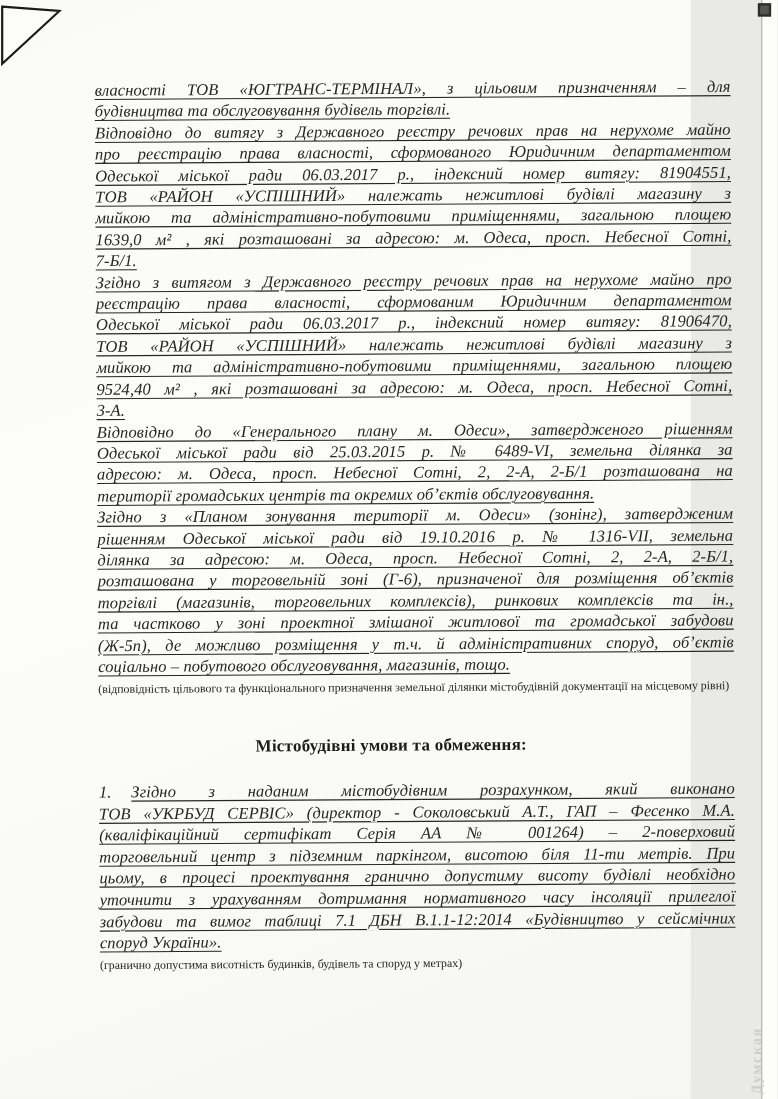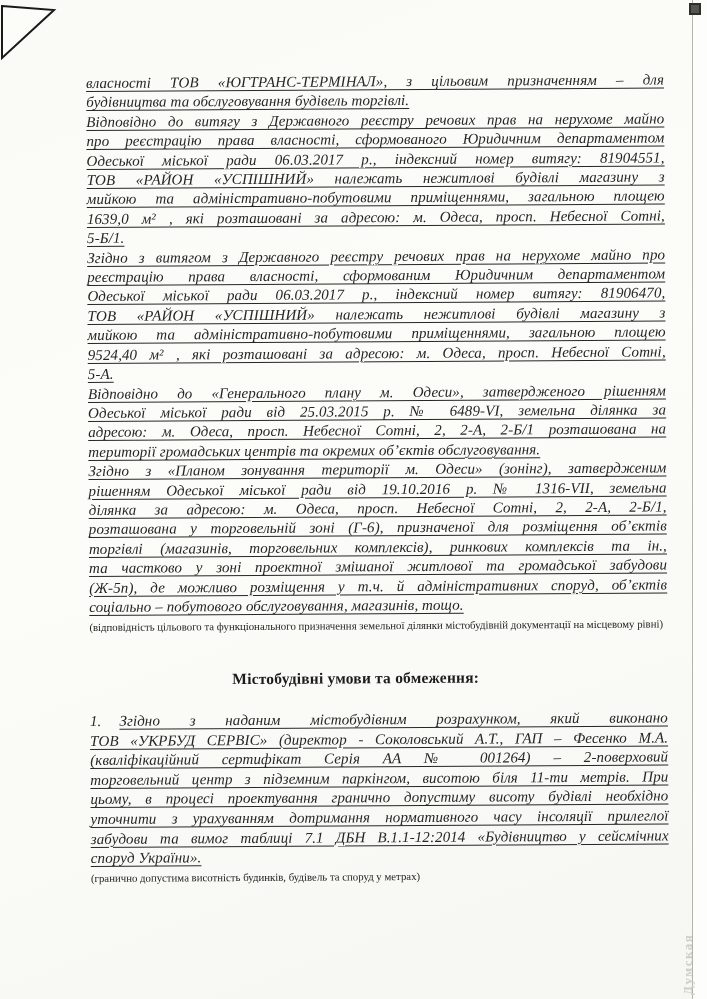--- a/index.html
+++ b/index.html
@@ -1,18 +1,18 @@
 <!DOCTYPE html>
 <html><head>
 <meta charset="utf-8">
 <style>
   html,body{margin:0;padding:0;}
   body{width:707px;height:999px;overflow:hidden;background:#e9e9e6;}
   .page{
-    position:relative;width:707px;height:999px;
+    position:relative;width:628px;height:999px;
     background:linear-gradient(160deg,#fafaf7 0%,#fcfcf9 45%,#f6f6f3 100%);
     font-family:"Liberation Serif","DejaVu Serif",serif;color:#262626;
   }
   .edge-strip{position:absolute;left:693px;top:0;width:14px;height:100%;background:#fdfdfc;}
   .edge-line{position:absolute;left:692px;top:0;width:1px;height:100%;background:#b3b3ae;}
   .corner-square{position:absolute;left:689px;top:3px;width:12px;height:12px;background:#55554f;border:2px solid #2d2d29;box-sizing:border-box;z-index:3;}
   .fold{position:absolute;left:0;top:0;z-index:2;}
   .content{position:absolute;left:86px;top:74px;width:578px;transform:rotate(-0.35deg);transform-origin:left top;}
   .body-text{font-style:italic;font-size:15px;line-height:19.4px;letter-spacing:0.1px;}
   .items{line-height:19.6px;margin-top:23px;}
@@ -45,28 +45,28 @@
   <div class="content">
     <div id="body-lines" class="body-text">
         <div class="line"><span class="u">власності ТОВ «ЮГТРАНС-ТЕРМІНАЛ», з цільовим призначенням – для</span></div>
         <div class="line last"><span class="u">будівництва та обслуговування будівель торгівлі.</span></div>
         <div class="line"><span class="u">Відповідно до витягу з Державного реєстру речових прав на нерухоме майно</span></div>
         <div class="line"><span class="u">про реєстрацію права власності, сформованого Юридичним департаментом</span></div>
         <div class="line"><span class="u">Одеської міської ради 06.03.2017 р., індексний номер витягу: 81904551,</span></div>
         <div class="line"><span class="u">ТОВ «РАЙОН «УСПІШНИЙ» належать нежитлові будівлі магазину з</span></div>
         <div class="line"><span class="u">мийкою та адміністративно-побутовими приміщеннями, загальною площею</span></div>
         <div class="line"><span class="u">1639,0 м² , які розташовані за адресою: м. Одеса, просп. Небесної Сотні,</span></div>
-        <div class="line last"><span class="u">5-Б/1.</span></div>
+        <div class="line last"><span class="u">7-Б/1.</span></div>
         <div class="line"><span class="u">Згідно з витягом з Державного реєстру речових прав на нерухоме майно про</span></div>
         <div class="line"><span class="u">реєстрацію права власності, сформованим Юридичним департаментом</span></div>
         <div class="line"><span class="u">Одеської міської ради 06.03.2017 р., індексний номер витягу: 81906470,</span></div>
         <div class="line"><span class="u">ТОВ «РАЙОН «УСПІШНИЙ» належать нежитлові будівлі магазину з</span></div>
         <div class="line"><span class="u">мийкою та адміністративно-побутовими приміщеннями, загальною площею</span></div>
         <div class="line"><span class="u">9524,40 м² , які розташовані за адресою: м. Одеса, просп. Небесної Сотні,</span></div>
-        <div class="line last"><span class="u">5-А.</span></div>
+        <div class="line last"><span class="u">3-А.</span></div>
         <div class="line"><span class="u">Відповідно до «Генерального плану м. Одеси», затвердженого рішенням</span></div>
         <div class="line"><span class="u">Одеської міської ради від 25.03.2015 р. № 6489-VI, земельна ділянка за</span></div>
         <div class="line"><span class="u">адресою: м. Одеса, просп. Небесної Сотні, 2, 2-А, 2-Б/1 розташована на</span></div>
         <div class="line last"><span class="u">території громадських центрів та окремих об’єктів обслуговування.</span></div>
         <div class="line"><span class="u">Згідно з «Планом зонування території м. Одеси» (зонінг), затвердженим</span></div>
         <div class="line"><span class="u">рішенням Одеської міської ради від 19.10.2016 р. № 1316-VII, земельна</span></div>
         <div class="line"><span class="u">ділянка за адресою: м. Одеса, просп. Небесної Сотні, 2, 2-А, 2-Б/1,</span></div>
         <div class="line"><span class="u">розташована у торговельній зоні (Г-6), призначеної для розміщення об’єктів</span></div>
         <div class="line"><span class="u">торгівлі (магазинів, торговельних комплексів), ринкових комплексів та ін.,</span></div>
         <div class="line"><span class="u">та частково у зоні проектної змішаної житлової та громадської забудови</span></div>

